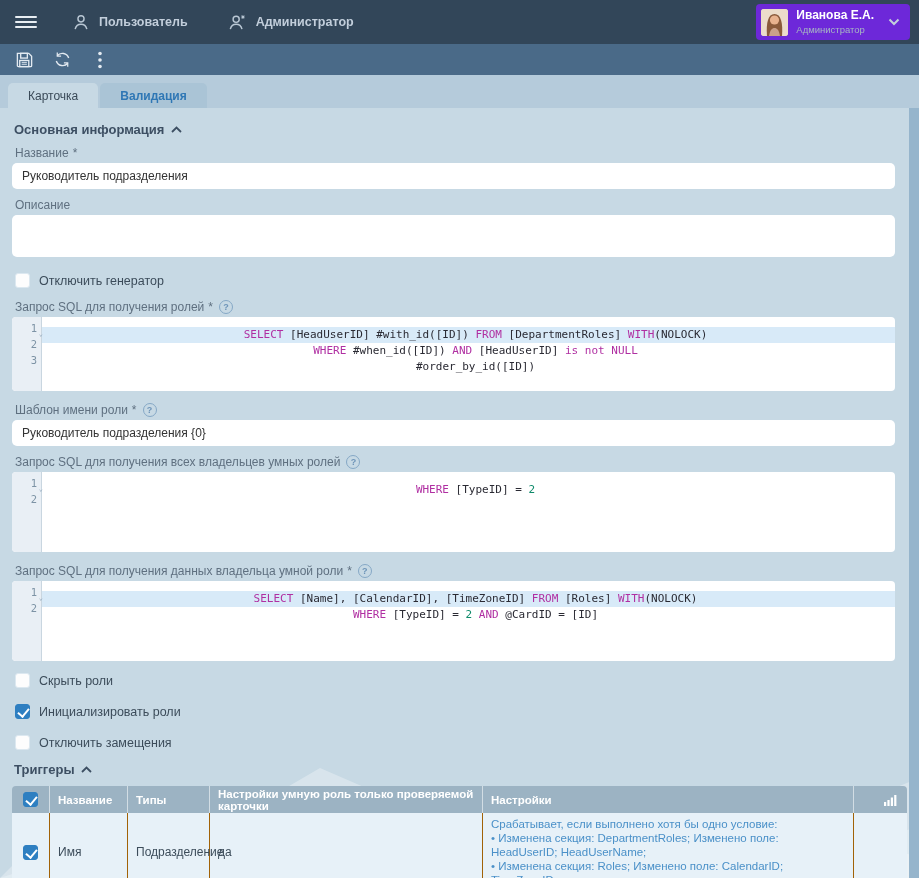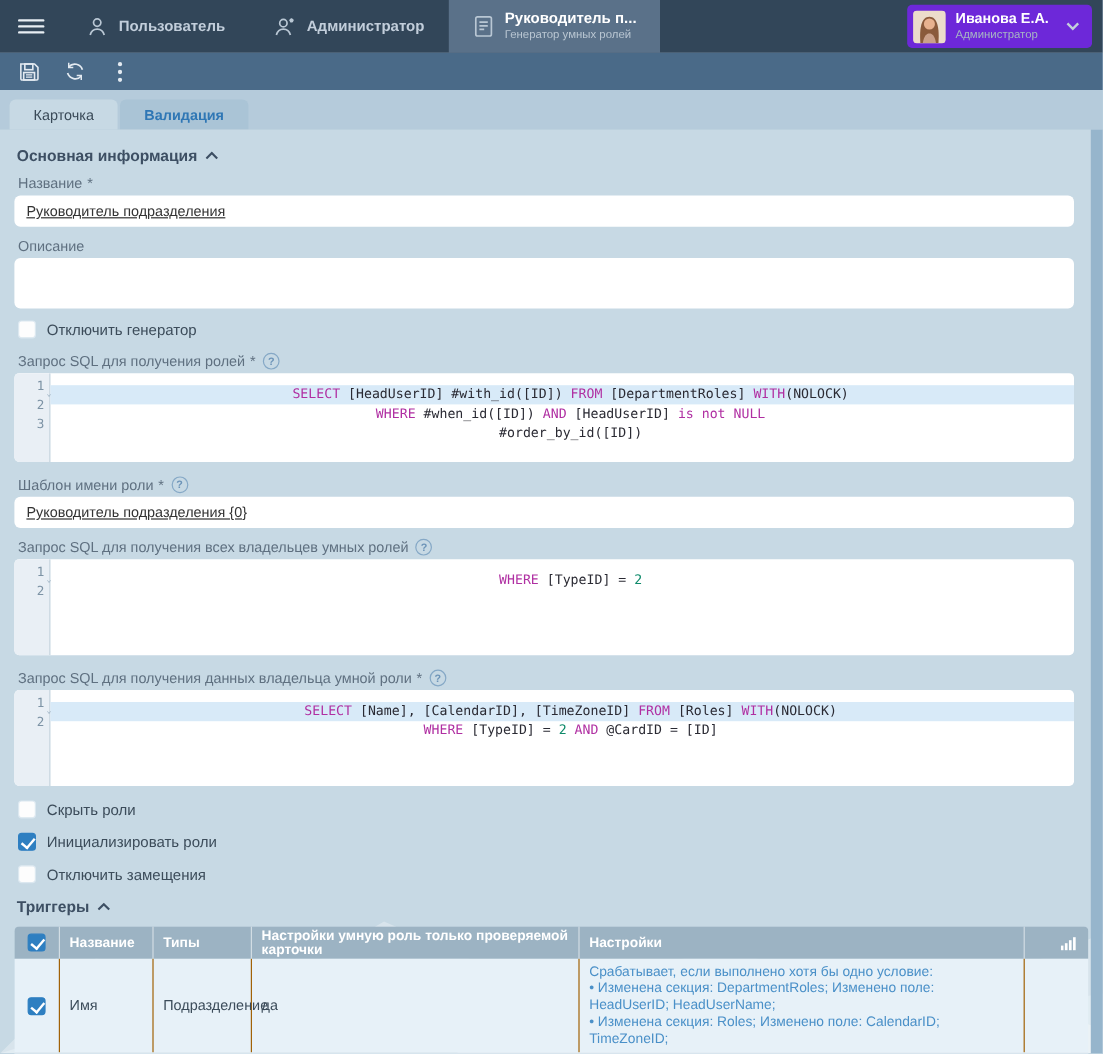--- a/index.html
+++ b/index.html
@@ -36,24 +36,24 @@
 
   .panel { position:relative; height:770px; background:#c7d9e4; padding:10px 12px 0 12px; }
   .watermark { position:absolute; left:0; bottom:0; width:100%; height:230px; pointer-events:none; z-index:0; }
   .panel > .content { position:relative; z-index:1; }
   .scrolltrack { position:absolute; right:0; top:0; width:10px; height:770px; background:#96b5cc; z-index:2; }
 
   .sect { display:flex; align-items:center; gap:7px; font-size:13px; font-weight:bold; color:#3d4f63; margin:4px 0 9px 2px; cursor:pointer; }
   .label { font-size:12px; color:#5f7080; margin:0 0 3px 3px; display:flex; align-items:center; gap:4px; }
   .req { color:#5f7080; }
   .qicon { width:14px; height:14px; border:1px solid #85a8c6; border-radius:50%; color:#6d94b8; font-size:9px; font-weight:bold; display:inline-flex; align-items:center; justify-content:center; margin-left:2px; cursor:pointer; }
-  .input { width:883px; height:26px; background:#fff; border:none; border-radius:5px; padding:0 10px; font-size:12px; color:#333; font-family:"Liberation Sans", sans-serif; display:flex; align-items:center; margin-bottom:9px;text-decoration:underline; }
+  .input { width:883px; height:26px; background:#fff; border:none; border-radius:5px; padding:0 10px; font-size:12px; color:#333; font-family:"Liberation Sans", sans-serif; display:flex; align-items:center; margin-bottom:9px; }
   .txtarea { width:883px; height:42px; background:#fff; border-radius:5px; margin-bottom:10px; }
 
-  .cbrow { display:flex; align-items:center; gap:9px; margin:2px 0 12px 3px; cursor:pointer; }
+  .cbrow { display:flex; align-items:center; gap:9px; margin:16px 0 12px 3px; cursor:pointer; }
   .cb { width:15px; height:15px; border-radius:3px; background:#fdfdfd; border:1px solid #dce8f0; position:relative; flex:none; }
   .cb.on { background:#2e7fc1; border-color:#2e7fc1; }
   .cb.on::after { content:""; position:absolute; left:4px; top:1px; width:5px; height:9px; border:solid #fff; border-width:0 2px 2px 0; transform:rotate(40deg); }
   .cblabel { font-size:12.5px; color:#3c4c5a; }
 
   
   .editor { width:883px; background:#fff; border-radius:4px; display:flex; overflow:hidden; margin-bottom:12px; }
   .editor .gutter { width:30px; background:#e9eff5; border-right:1px solid #c9d6e0; padding-top:5px; }
   .editor .gutter .ln-num { height:16px; font-family:"DejaVu Sans Mono", monospace; font-size:10.5px; color:#7d93a5; text-align:right; padding-right:4px; position:relative; }
   .editor .gutter .fold { font-size:7px; color:#9ab0c2; position:absolute; right:-2px; bottom:0; }
@@ -102,30 +102,20 @@
 
   <div class="top-tab">
     <svg width="19" height="18" viewBox="0 0 21 20" fill="none" stroke-width="1.6">
         <circle cx="9" cy="7" r="3.4"></circle>
         <path d="M2.5 18c1-4 4-5.5 6.5-5.5s5.5 1.5 6.5 5.5"></path>
         <path d="M16.5 2.5v4M14.5 4.5h4M15.1 3.1l2.8 2.8M18 3.1l-2.8 2.8" stroke-width="1.1"></path>
       </svg>
     <span>Администратор</span>
   </div>
 
-  <div class="top-tab active">
-    <svg width="18" height="20" viewBox="0 0 18 20" fill="none" stroke="#fff" stroke-width="1.4">
-        <rect x="2.5" y="2" width="13" height="16" rx="1.5"></rect>
-        <path d="M5.5 6.5h7M5.5 9.5h7M5.5 12.5h4"></path>
-      </svg>
-    <span class="tcol">
-      <span>Руководитель п...</span>
-      <span class="sub">Генератор умных ролей</span>
-    </span>
-  </div>
 
   <div class="userchip">
     <span class="avatar">
       <svg width="27" height="27" viewBox="0 0 27 27">
           <rect width="27" height="27" fill="#ecdccb"></rect>
           <path d="M6 27 C5 14 7 5 13.5 5 C20 5 22 14 21 27 Z" fill="#8a5a3b"></path>
           <circle cx="13.5" cy="11" r="4.6" fill="#e8b28f"></circle>
           <path d="M8 27 c1-6 3-8 5.5-8 s4.5 2 5.5 8 Z" fill="#caa08a"></path>
         </svg>
     </span>

